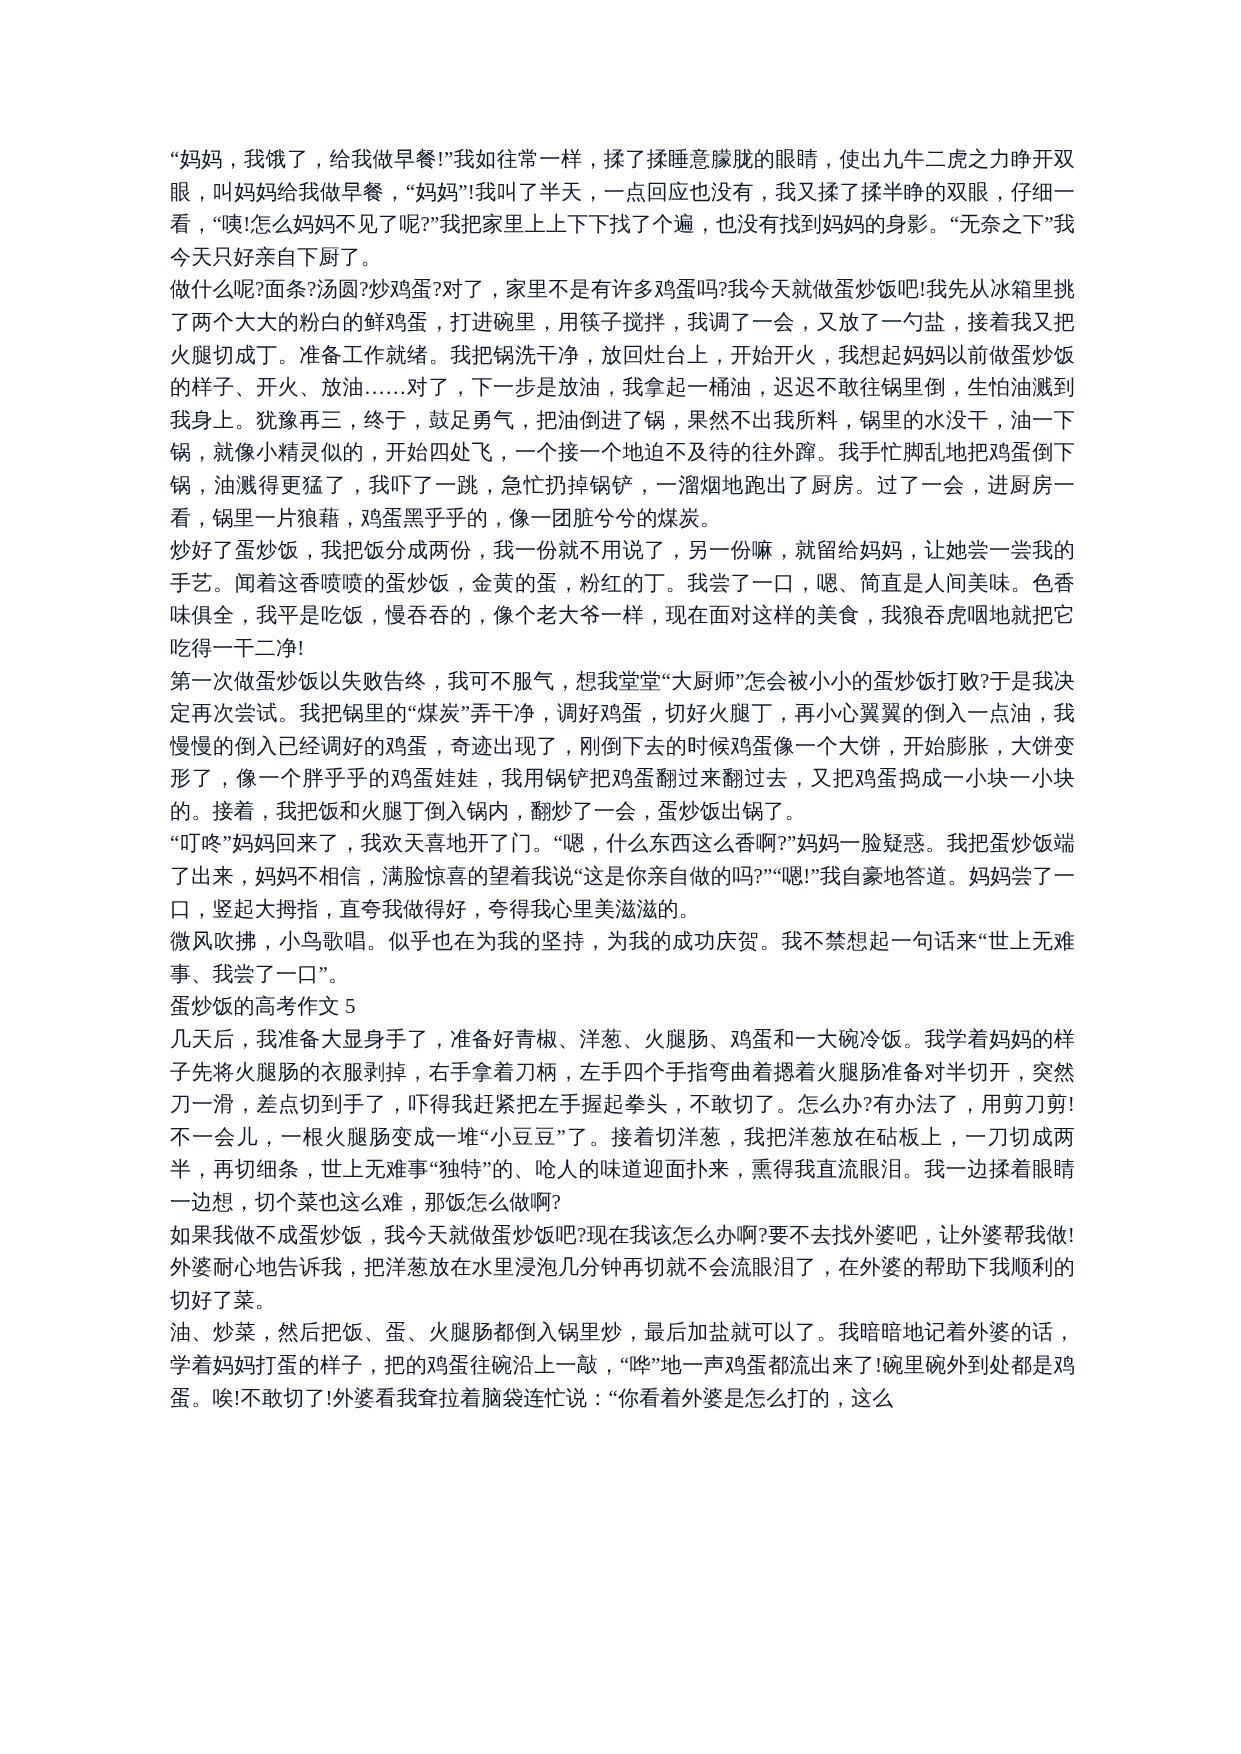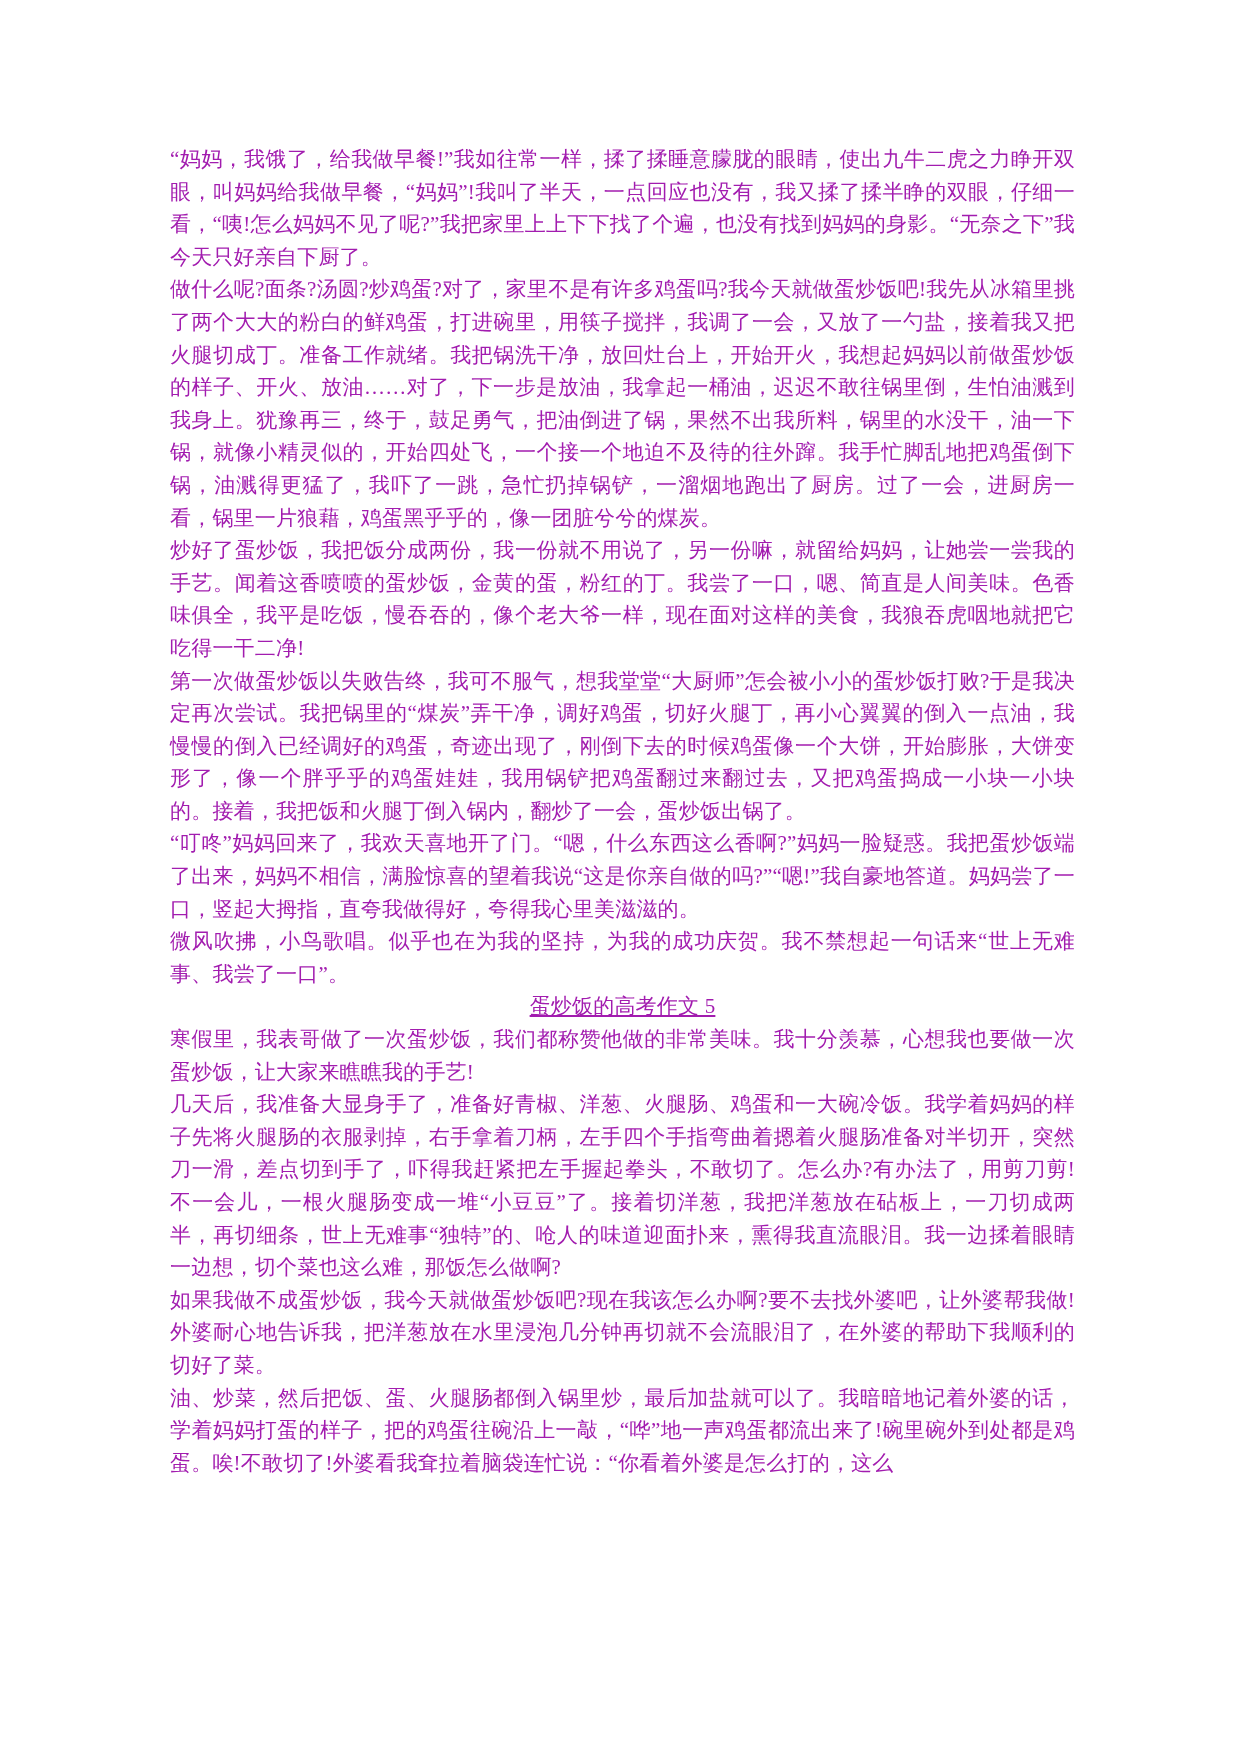--- a/index.html
+++ b/index.html
@@ -17,39 +17,37 @@
     position: absolute;
     left: 170px;
     top: 143px;
     width: 905px;
   }
   .para {
     margin: 0;
     padding: 0;
     font-size: 21px;
     line-height: 32.6px;
-    color: #a21caf;
+    color: #0f172a;
     text-align: justify;
     text-justify: inter-ideograph;
     letter-spacing: 0.2px;
     word-break: break-all;
   }
   .heading {
-    text-align: center;
-    text-decoration: underline;
+    text-align: left;
   }
 </style>
 </head>
 <body>
 
 <div class="doc-page">
   <p class="para">“妈妈，我饿了，给我做早餐!”我如往常一样，揉了揉睡意朦胧的眼睛，使出九牛二虎之力睁开双眼，叫妈妈给我做早餐，“妈妈”!我叫了半天，一点回应也没有，我又揉了揉半睁的双眼，仔细一看，“咦!怎么妈妈不见了呢?”我把家里上上下下找了个遍，也没有找到妈妈的身影。“无奈之下”我今天只好亲自下厨了。</p>
   <p class="para">做什么呢?面条?汤圆?炒鸡蛋?对了，家里不是有许多鸡蛋吗?我今天就做蛋炒饭吧!我先从冰箱里挑了两个大大的粉白的鲜鸡蛋，打进碗里，用筷子搅拌，我调了一会，又放了一勺盐，接着我又把火腿切成丁。准备工作就绪。我把锅洗干净，放回灶台上，开始开火，我想起妈妈以前做蛋炒饭的样子、开火、放油……对了，下一步是放油，我拿起一桶油，迟迟不敢往锅里倒，生怕油溅到我身上。犹豫再三，终于，鼓足勇气，把油倒进了锅，果然不出我所料，锅里的水没干，油一下锅，就像小精灵似的，开始四处飞，一个接一个地迫不及待的往外蹿。我手忙脚乱地把鸡蛋倒下锅，油溅得更猛了，我吓了一跳，急忙扔掉锅铲，一溜烟地跑出了厨房。过了一会，进厨房一看，锅里一片狼藉，鸡蛋黑乎乎的，像一团脏兮兮的煤炭。</p>
   <p class="para">炒好了蛋炒饭，我把饭分成两份，我一份就不用说了，另一份嘛，就留给妈妈，让她尝一尝我的手艺。闻着这香喷喷的蛋炒饭，金黄的蛋，粉红的丁。我尝了一口，嗯、简直是人间美味。色香味俱全，我平是吃饭，慢吞吞的，像个老大爷一样，现在面对这样的美食，我狼吞虎咽地就把它吃得一干二净!</p>
   <p class="para">第一次做蛋炒饭以失败告终，我可不服气，想我堂堂“大厨师”怎会被小小的蛋炒饭打败?于是我决定再次尝试。我把锅里的“煤炭”弄干净，调好鸡蛋，切好火腿丁，再小心翼翼的倒入一点油，我慢慢的倒入已经调好的鸡蛋，奇迹出现了，刚倒下去的时候鸡蛋像一个大饼，开始膨胀，大饼变形了，像一个胖乎乎的鸡蛋娃娃，我用锅铲把鸡蛋翻过来翻过去，又把鸡蛋捣成一小块一小块的。接着，我把饭和火腿丁倒入锅内，翻炒了一会，蛋炒饭出锅了。</p>
   <p class="para">“叮咚”妈妈回来了，我欢天喜地开了门。“嗯，什么东西这么香啊?”妈妈一脸疑惑。我把蛋炒饭端了出来，妈妈不相信，满脸惊喜的望着我说“这是你亲自做的吗?”“嗯!”我自豪地答道。妈妈尝了一口，竖起大拇指，直夸我做得好，夸得我心里美滋滋的。</p>
   <p class="para">微风吹拂，小鸟歌唱。似乎也在为我的坚持，为我的成功庆贺。我不禁想起一句话来“世上无难事、我尝了一口”。</p>
   <p class="para heading">蛋炒饭的高考作文 5</p>
-  <p class="para">寒假里，我表哥做了一次蛋炒饭，我们都称赞他做的非常美味。我十分羡慕，心想我也要做一次蛋炒饭，让大家来瞧瞧我的手艺!</p>
   <p class="para">几天后，我准备大显身手了，准备好青椒、洋葱、火腿肠、鸡蛋和一大碗冷饭。我学着妈妈的样子先将火腿肠的衣服剥掉，右手拿着刀柄，左手四个手指弯曲着摁着火腿肠准备对半切开，突然刀一滑，差点切到手了，吓得我赶紧把左手握起拳头，不敢切了。怎么办?有办法了，用剪刀剪!不一会儿，一根火腿肠变成一堆“小豆豆”了。接着切洋葱，我把洋葱放在砧板上，一刀切成两半，再切细条，世上无难事“独特”的、呛人的味道迎面扑来，熏得我直流眼泪。我一边揉着眼睛一边想，切个菜也这么难，那饭怎么做啊?</p>
   <p class="para">如果我做不成蛋炒饭，我今天就做蛋炒饭吧?现在我该怎么办啊?要不去找外婆吧，让外婆帮我做!外婆耐心地告诉我，把洋葱放在水里浸泡几分钟再切就不会流眼泪了，在外婆的帮助下我顺利的切好了菜。</p>
   <p class="para">油、炒菜，然后把饭、蛋、火腿肠都倒入锅里炒，最后加盐就可以了。我暗暗地记着外婆的话，学着妈妈打蛋的样子，把的鸡蛋往碗沿上一敲，“哗”地一声鸡蛋都流出来了!碗里碗外到处都是鸡蛋。唉!不敢切了!外婆看我耷拉着脑袋连忙说：“你看着外婆是怎么打的，这么</p>
 </div>
 
 </body></html>

